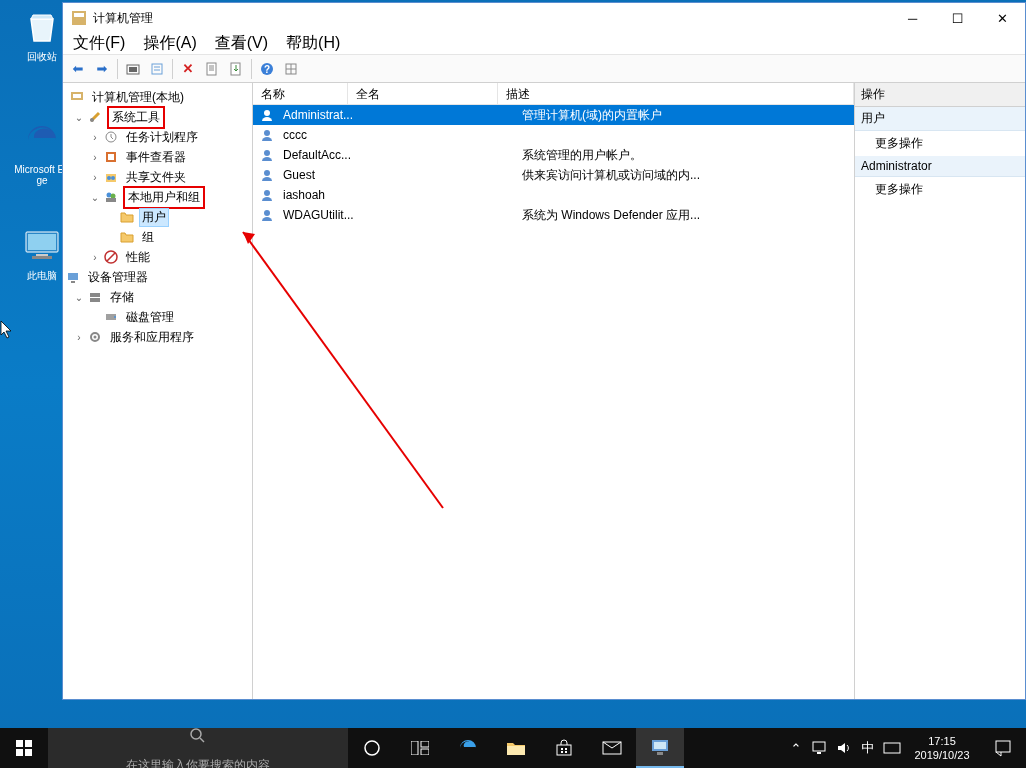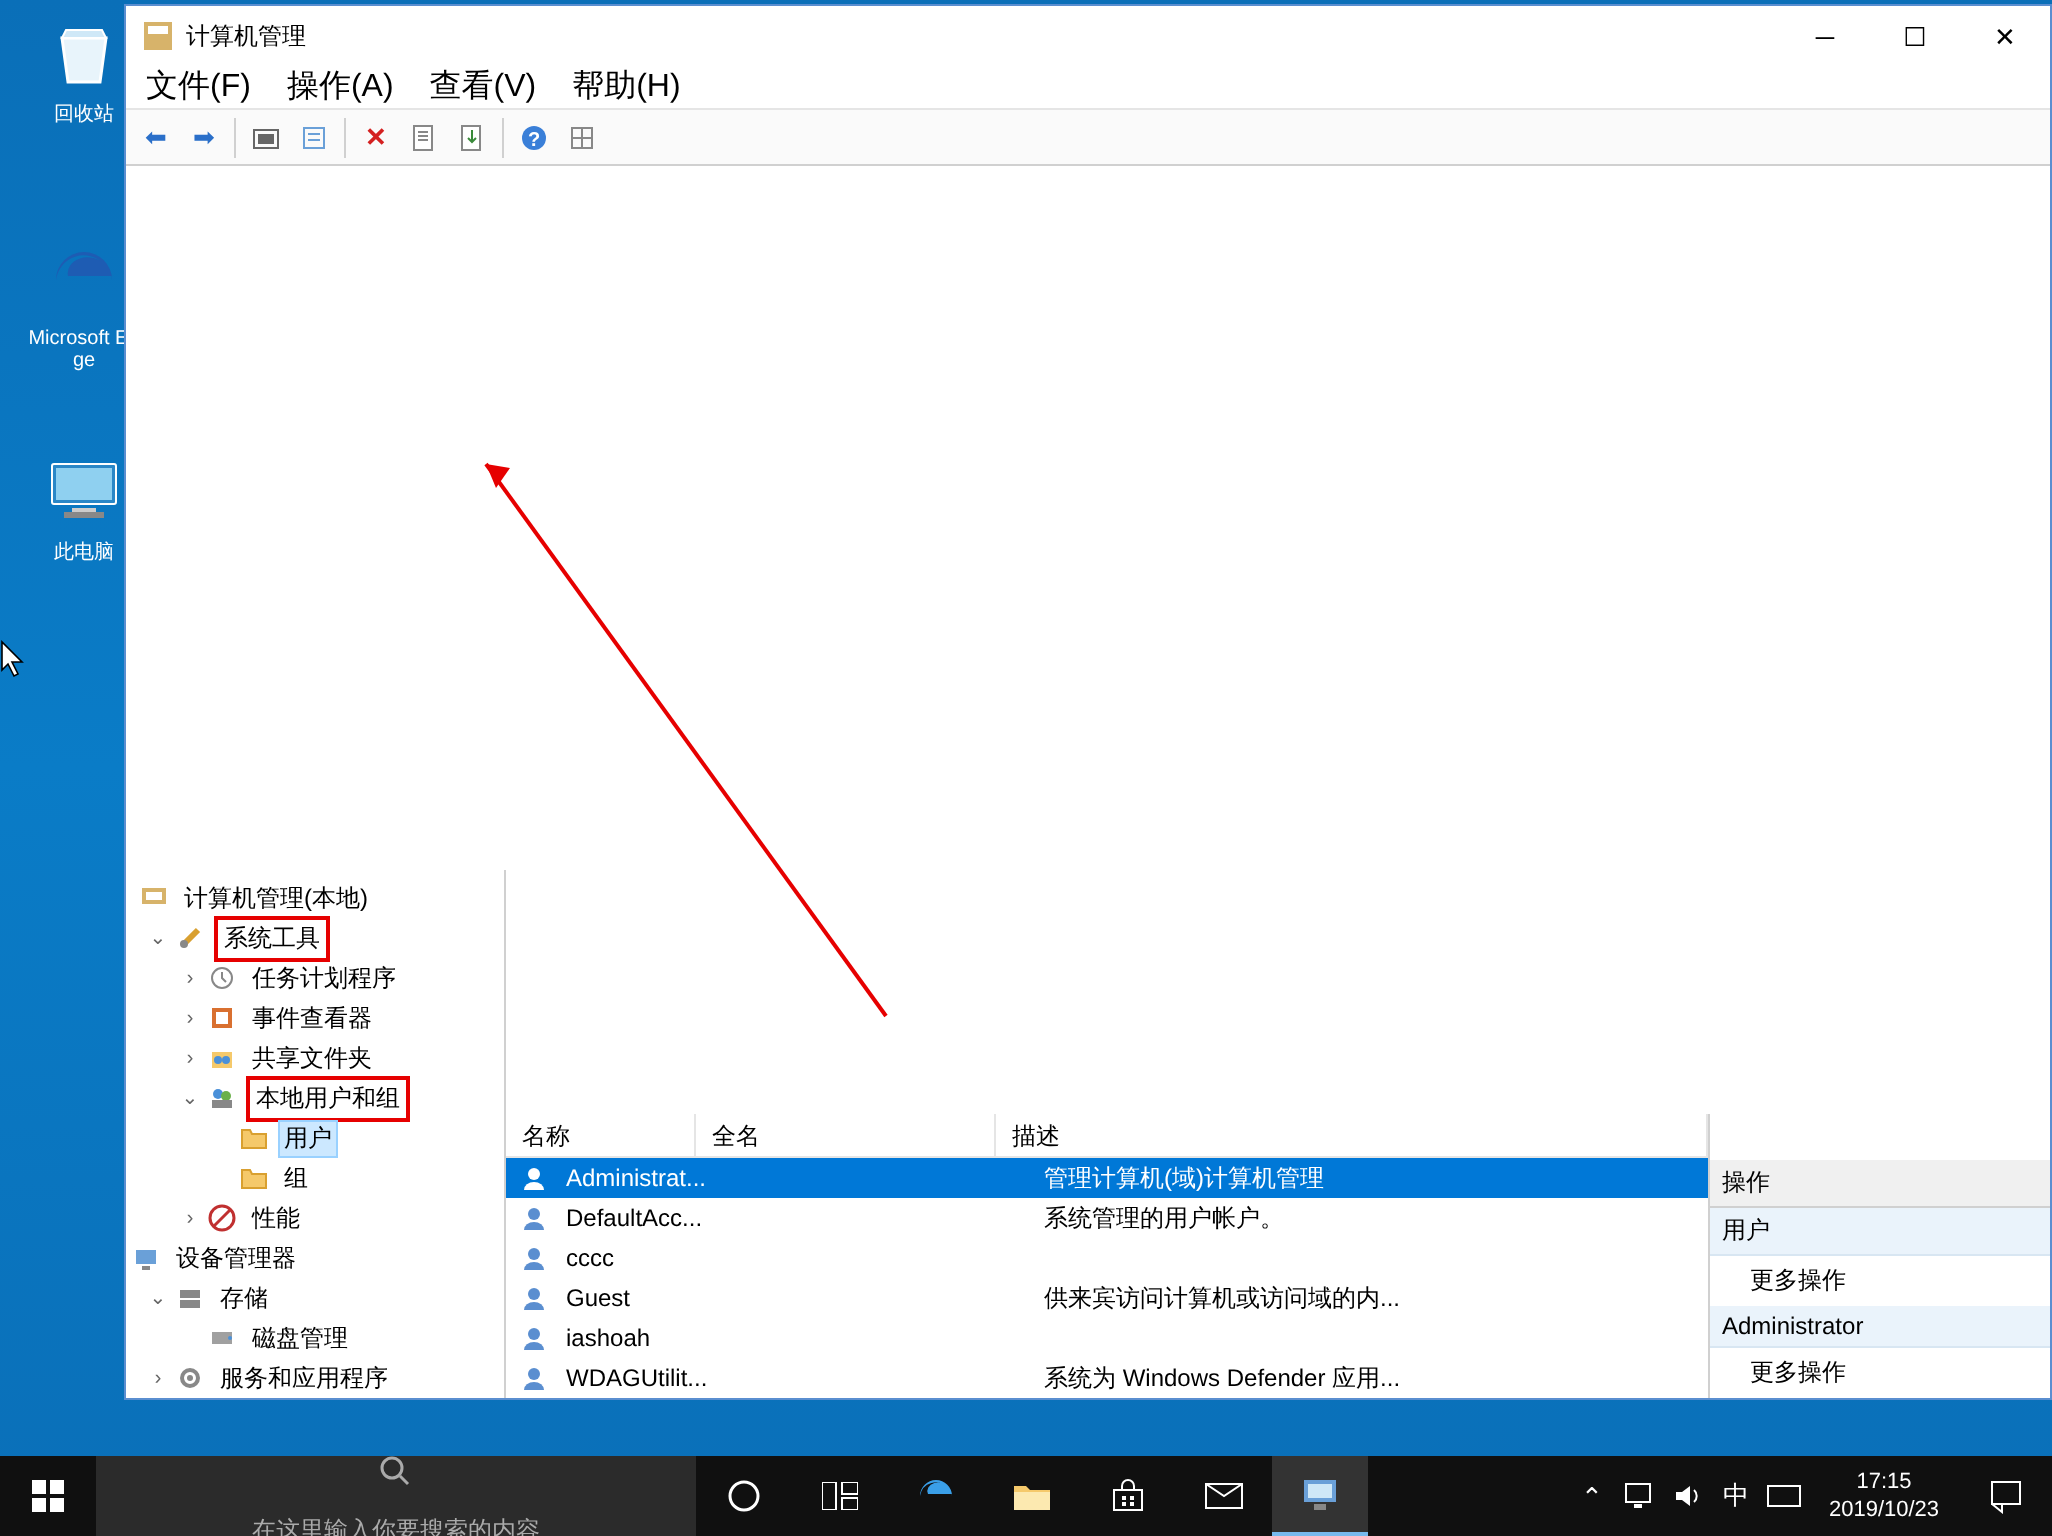--- a/index.html
+++ b/index.html
@@ -20,21 +20,21 @@
 .win-controls { margin-left: auto; display: flex; }
 .win-controls .wc { width: 45px; height: 30px; display: flex; align-items: center; justify-content: center; font-size: 13px; }
 
 .menubar { height: 22px; display: flex; align-items: center; padding-left: 6px; font-size: 16px; gap: 10px; border-bottom: 1px solid #e5e5e5;}
 .menubar span { padding: 2px 4px; }
 
 .toolbar { height: 28px; display: flex; align-items: center; padding-left: 4px; gap: 2px; border-bottom: 1px solid #d0d0d0; background: #fafafa;}
 .tb-btn { width: 22px; height: 22px; display: flex; align-items: center; justify-content: center; font-size: 13px; border:1px solid transparent;}
 .tb-sep { width:1px; height:20px; background:#d0d0d0; margin:0 2px;}
 
-.body { flex: 1; display: flex; min-height: 0; align-items: flex-end; }
+.body { flex: 1; display: flex; min-height: 0; }
 
 
 .tree-pane { width: 190px; border-right: 1px solid #d0d0d0; overflow: auto; font-size: 12px; padding-top: 4px; }
 .tree-item { display: flex; align-items: center; height: 20px; white-space: nowrap; cursor: default; position: relative;}
 .tree-item .exp { width: 12px; text-align: center; color: #666; font-size: 10px; -webkit-user-select:none; user-select:none;}
 .tree-item .ic { width: 16px; height: 16px; margin: 0 4px 0 2px; display:inline-flex; align-items:center; justify-content:center;}
 .tree-item .lbl { padding: 1px 3px; }
 .tree-item.selected .lbl { background: #cce8ff; border:1px solid #99d1ff; padding:0 2px;}
 .red-box { border: 2px solid #e60000; padding:0 1px; }
 
@@ -320,43 +320,43 @@
       <div class="list-body" id="list-body">
           <div class="list-row selected">
             <span class="ic user-ic">
               <svg width="14" height="14">
                 <circle cx="7" cy="5" r="3" fill="#fff"></circle>
                 <path d="M2 13a5 4 0 0 1 10 0z" fill="#fff"></path>
               </svg>
             </span>
             <span class="cell cell-name">Administrat...</span>
             <span class="cell cell-fullname"></span>
-            <span class="cell cell-desc">管理计算机(域)计算机管理</span>
+            <span class="cell cell-desc">管理计算机(域)的内置帐户</span>
+          </div>
+          <div class="list-row">
+            <span class="ic user-ic">
+              <svg width="14" height="14">
+                <circle cx="7" cy="5" r="3" fill="#5a8ed0"></circle>
+                <path d="M2 13a5 4 0 0 1 10 0z" fill="#5a8ed0"></path>
+              </svg>
+            </span>
+            <span class="cell cell-name">cccc</span>
+            <span class="cell cell-fullname"></span>
+            <span class="cell cell-desc"></span>
           </div>
           <div class="list-row">
             <span class="ic user-ic">
               <svg width="14" height="14">
                 <circle cx="7" cy="5" r="3" fill="#5a8ed0"></circle>
                 <path d="M2 13a5 4 0 0 1 10 0z" fill="#5a8ed0"></path>
               </svg>
             </span>
             <span class="cell cell-name">DefaultAcc...</span>
             <span class="cell cell-fullname"></span>
             <span class="cell cell-desc">系统管理的用户帐户。</span>
-          </div>
-          <div class="list-row">
-            <span class="ic user-ic">
-              <svg width="14" height="14">
-                <circle cx="7" cy="5" r="3" fill="#5a8ed0"></circle>
-                <path d="M2 13a5 4 0 0 1 10 0z" fill="#5a8ed0"></path>
-              </svg>
-            </span>
-            <span class="cell cell-name">cccc</span>
-            <span class="cell cell-fullname"></span>
-            <span class="cell cell-desc"></span>
           </div>
           <div class="list-row">
             <span class="ic user-ic">
               <svg width="14" height="14">
                 <circle cx="7" cy="5" r="3" fill="#5a8ed0"></circle>
                 <path d="M2 13a5 4 0 0 1 10 0z" fill="#5a8ed0"></path>
               </svg>
             </span>
             <span class="cell cell-name">Guest</span>
             <span class="cell cell-fullname"></span>

